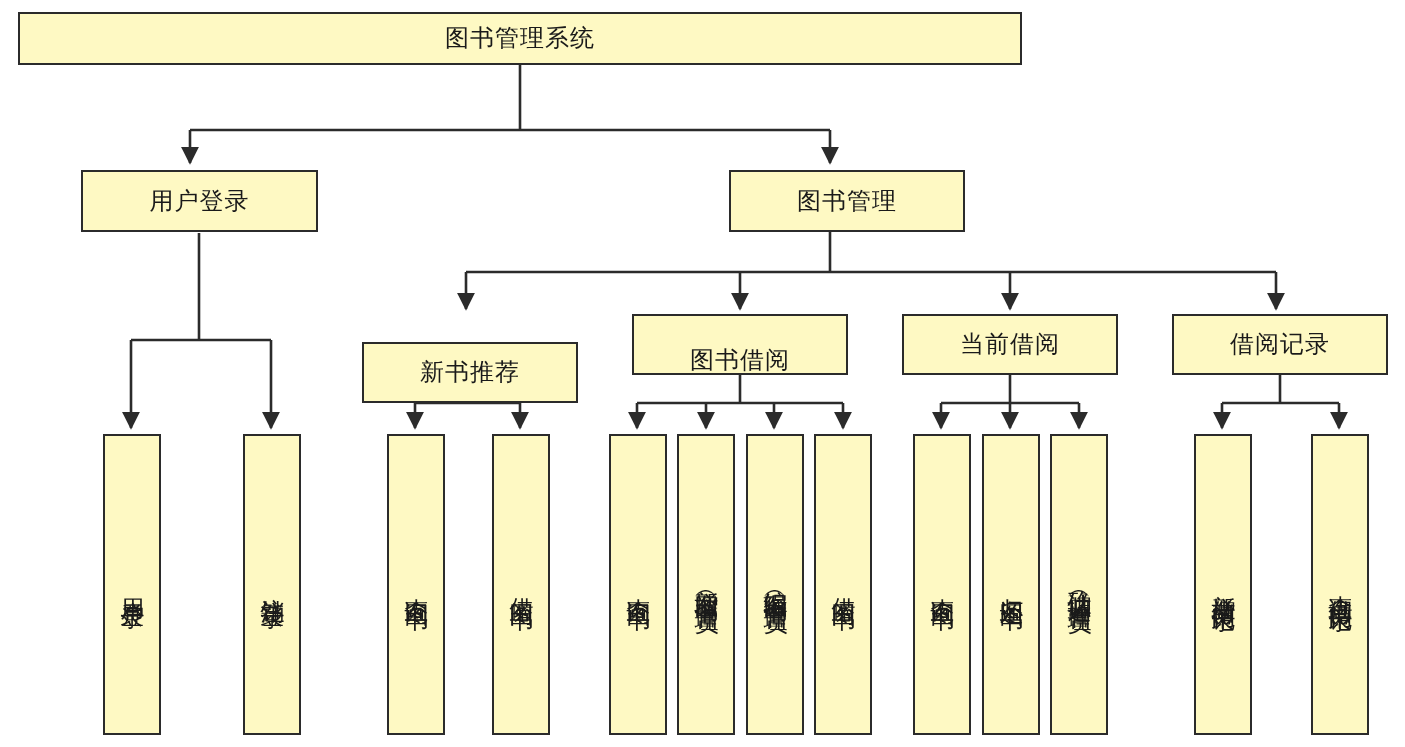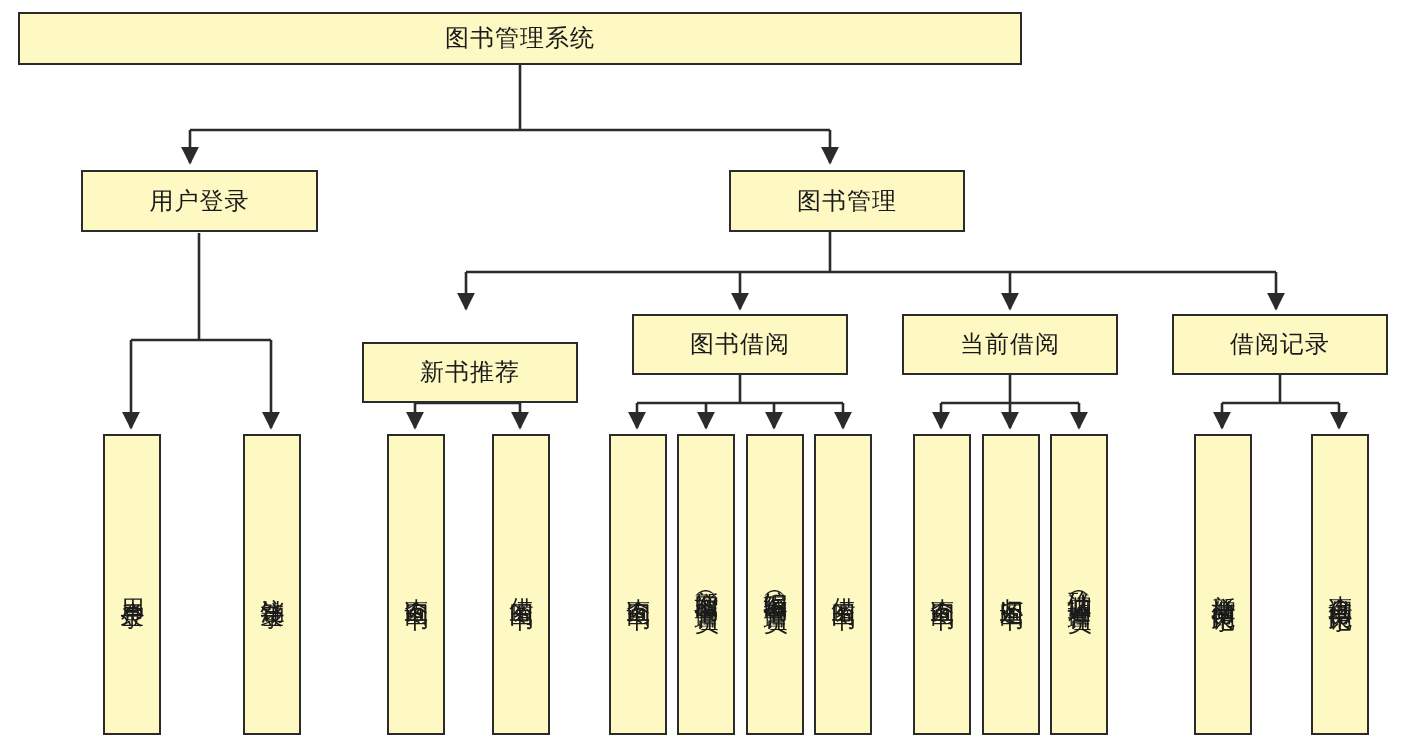--- a/index.html
+++ b/index.html
@@ -127,21 +127,21 @@
   <div class="node horiz" style="left:81px; top:170px; width:237px; height:62px;">
     <span>用户登录</span>
   </div>
   <div class="node horiz" style="left:712px; top:170px; width:236px; height:62px;margin-left:17px;">
     <span>图书管理</span>
   </div>
 
   <div class="node horiz" style="left:362px; top:314px; width:216px; height:61px;margin-top:28px;">
     <span>新书推荐</span>
   </div>
-  <div class="node horiz" style="left:632px; top:314px; width:216px; height:61px;">
+  <div class="node horiz" style="left:632px; top:314px; width:216px; height:61px;align-items:flex-end;">
     <span>图书借阅</span>
   </div>
   <div class="node horiz" style="left:902px; top:314px; width:216px; height:61px;">
     <span>当前借阅</span>
   </div>
   <div class="node horiz" style="left:1172px; top:314px; width:216px; height:61px;">
     <span>借阅记录</span>
   </div>
 
   <div class="node vert" style="left:103px; top:434px; width:58px; height:301px;">

